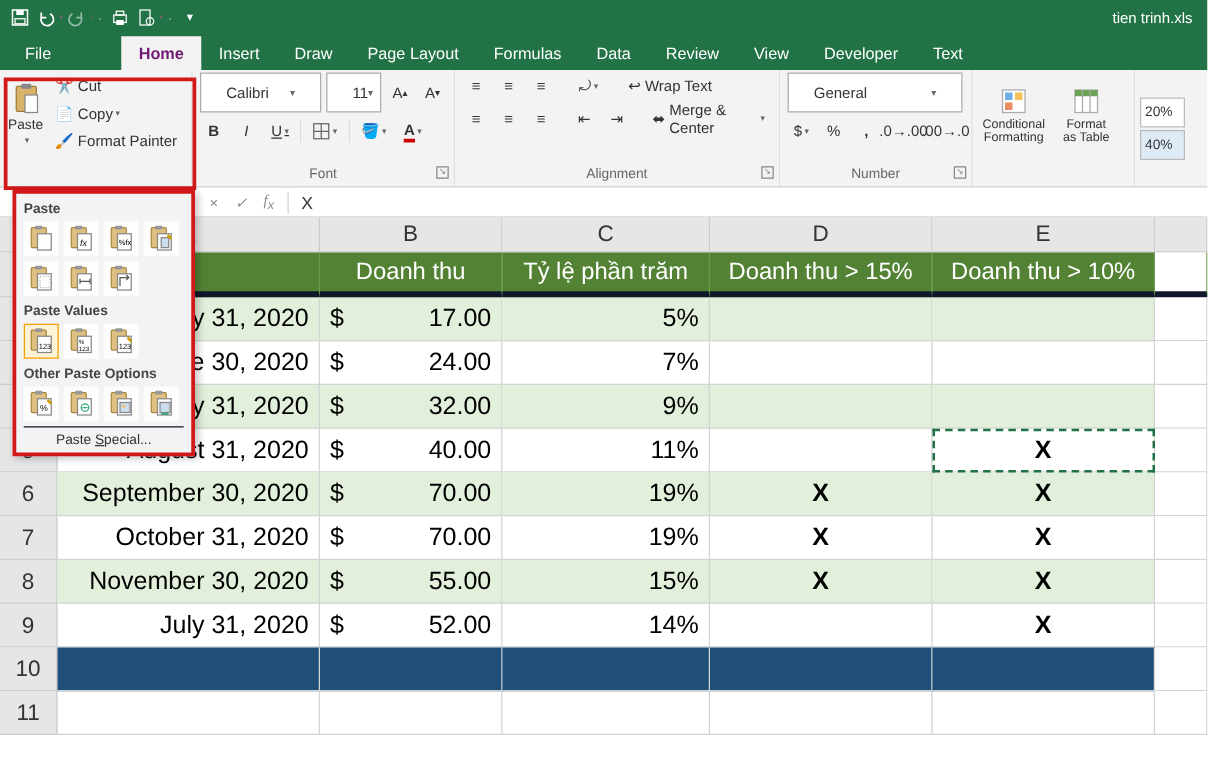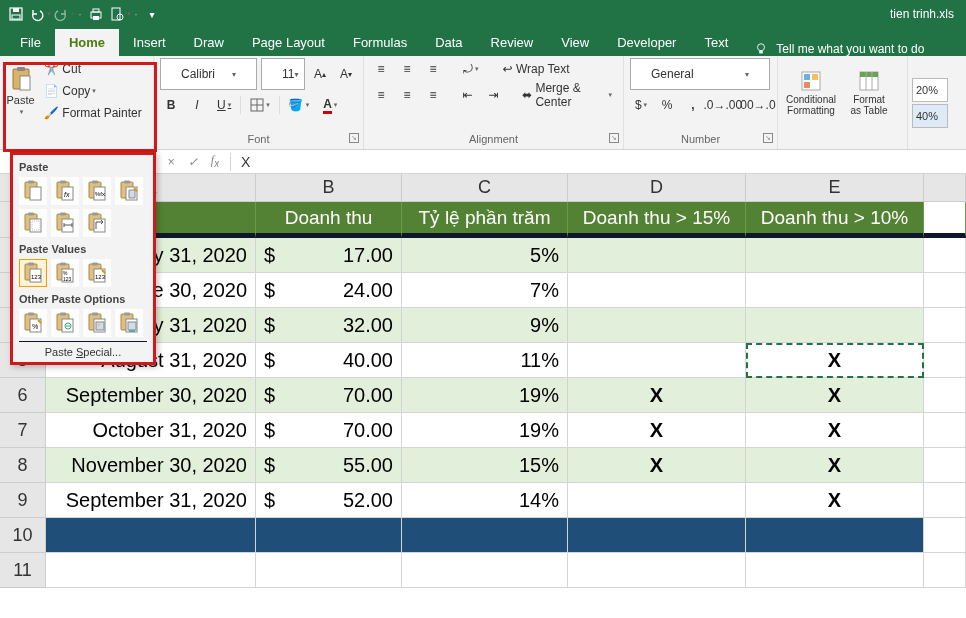--- a/index.html
+++ b/index.html
@@ -8,21 +8,21 @@
   
   .title-bar { background: #217346; height: 28px; display: flex; align-items: center; padding: 0 4px; color: #fff; }
   .qat { display: flex; gap: 0; align-items: center; }
   .qat .qbtn { width: 24px; height: 24px; display: flex; align-items: center; justify-content: center; cursor: pointer; }
   .qat .sep { color: rgba(255,255,255,.5); margin: 0 2px; }
   .title-text { margin-left: auto; margin-right: 8px; font-size: 12px; }
   
   
   .ribbon-tabs { background: #217346; height: 28px; display: flex; align-items: flex-end; padding-left: 6px; gap: 0; color: #fff; }
   .rtab { padding: 6px 14px; font-size: 13px; cursor: pointer; }
-  .rtab.active { background: #f3f3f3; color: #4d7c0f; font-weight: 600; }
+  .rtab.active { background: #f3f3f3; color: #701a75; font-weight: 600; margin-left: 42px; }
   .tellme { display: flex; align-items: center; gap: 8px; padding: 0 12px; }
   .bulb { width: 14px; height: 14px; }
   
   
   .ribbon { background: #f3f3f3; height: 94px; display: flex; border-bottom: 1px solid #d4d4d4; position: relative; }
   .group { border-right: 1px solid #e1e1e1; display: flex; flex-direction: column; padding: 2px 6px 0 6px; height: 100%; }
   .group-label { text-align: center; font-size: 11px; color: #666; margin-top: auto; padding: 2px 0 4px 0; position: relative; }
   .group-label .dlg { position: absolute; right: -2px; top: 2px; width: 10px; height: 10px; border: 1px solid #888; font-size: 7px; line-height: 8px; text-align: center; color: #888; }
   .row { display: flex; align-items: center; gap: 4px; }
   .col { display: flex; flex-direction: column; gap: 0; }
@@ -125,27 +125,20 @@
   <div class="rtab active">Home</div>
   <div class="rtab">Insert</div>
   <div class="rtab">Draw</div>
   <div class="rtab">Page Layout</div>
   <div class="rtab">Formulas</div>
   <div class="rtab">Data</div>
   <div class="rtab">Review</div>
   <div class="rtab">View</div>
   <div class="rtab">Developer</div>
   <div class="rtab">Text</div>
-  <div class="tellme">
-    <svg class="bulb" viewBox="0 0 16 16">
-        <circle cx="8" cy="6" r="4" fill="none" stroke="#fff"></circle>
-        <rect x="6" y="10" width="4" height="3" fill="#fff"></rect>
-      </svg>
-    <span>Tell me what you want to do</span>
-  </div>
 </div>
 
 <div class="ribbon">
 
   <div class="group" style="width:154px">
     <div class="row" style="height:66px;align-items:flex-start">
       <div class="btn big dd">
         <svg width="22" height="26" viewBox="0 0 22 26">
             <rect x="3" y="3" width="16" height="20" rx="1" fill="#d9b36a" stroke="#9a7a3a"></rect>
             <rect x="7" y="1" width="8" height="4" rx="1" fill="#888"></rect>
@@ -376,21 +369,21 @@
             <span>$</span>
             <span class="val">55.00</span>
           </div>
           <div class="cell colC r">15%</div>
           <div class="cell colD c">X</div>
           <div class="cell colE c">X</div>
           <div class="cell colF" style="background:#fff"></div>
         </div>
         <div class="grow">
           <div class="rh">9</div>
-          <div class="cell colA r">September 31, 2020</div>
+          <div class="cell colA r">July 31, 2020</div>
           <div class="cell colB money">
             <span>$</span>
             <span class="val">52.00</span>
           </div>
           <div class="cell colC r">14%</div>
           <div class="cell colD c"></div>
           <div class="cell colE c">X</div>
           <div class="cell colF" style="background:#fff"></div>
         </div>
         <div class="grow row-sel">

